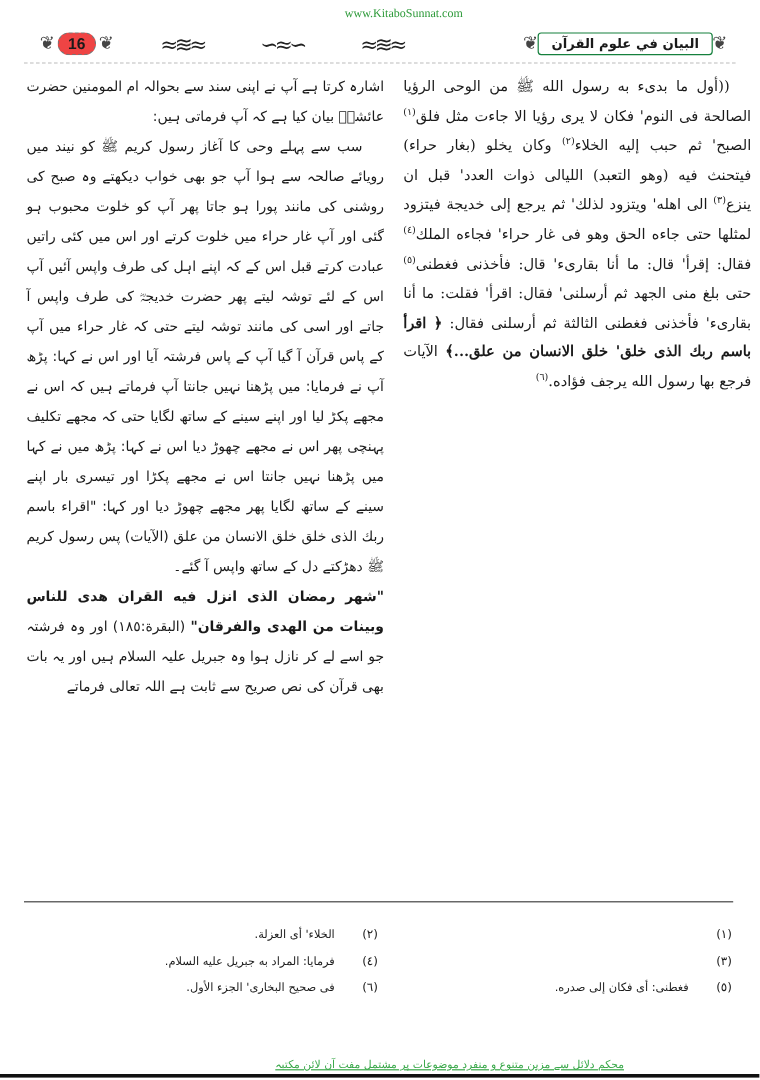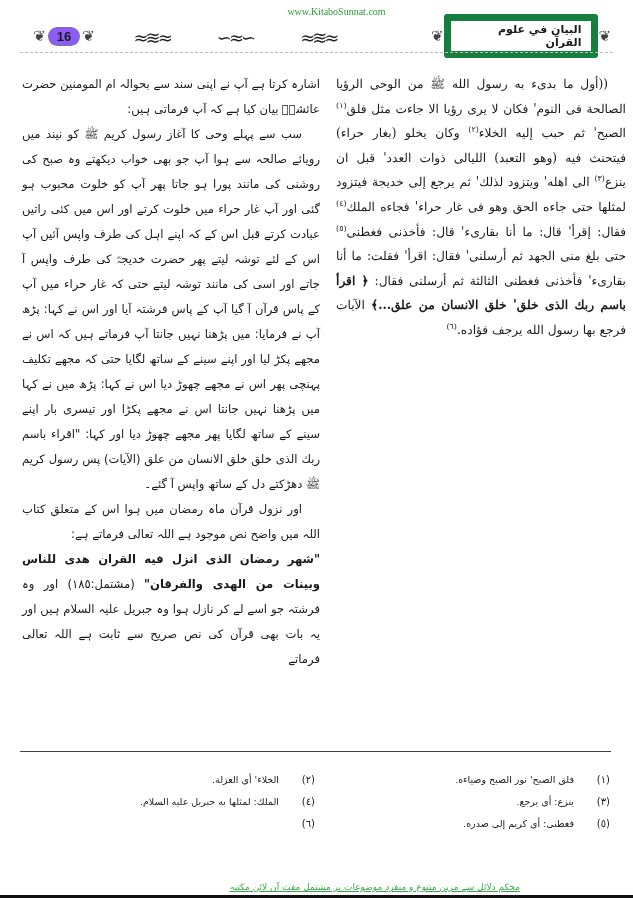--- a/index.html
+++ b/index.html
@@ -12,40 +12,40 @@
       font-family: "Liberation Serif", serif; font-size: 10px; color: #2e9a3a; margin-left: 20px;
     }
     .header { position: absolute; top: 20px; left: 0; width: 633px; height: 34px; }
     .page-badge {
       position: absolute; left: 22px; top: 4px; width: 84px; height: 24px;
       display: flex; align-items: center; justify-content: center;
     }
     .orn { font-size: 15px; color: #444; line-height: 1; }
     .page-num {
       font-family: "Liberation Sans", sans-serif; font-size: 13px; font-weight: bold;
-      border: 1px dashed #777; border-radius: 10px; padding: 1px 8px; margin: 0 2px; background: #8b5cf6;
+      border: 1px dashed #777; border-radius: 10px; padding: 1px 8px; margin: 0 2px; background: #ef4444;
     }
     .flourish {
       position: absolute; top: 5px; left: 110px; width: 250px; height: 24px;
       display: flex; justify-content: space-around; align-items: center;
     }
     .flourish span { font-size: 18px; color: #222; letter-spacing: -3px; font-family: "DejaVu Serif", serif; }
     .book-badge {
       position: absolute; right: 22px; top: 3px; width: 180px; height: 26px;
       display: flex; align-items: center; justify-content: center;
     }
     .book-title {
       font-family: "DejaVu Sans", sans-serif; font-size: 11px; font-weight: bold;
-      border: 7px solid #15803d; border-radius: 3px; padding: 2px 10px; direction: rtl; background: #fff;
+      border: 1px solid #15803d; border-radius: 3px; padding: 2px 10px; direction: rtl; background: #fff;
     }
     .header-rule { position: absolute; top: 52px; left: 20px; right: 20px; border-top: 1px dashed #bbb; }
 
     .col {
       position: absolute; top: 60px; direction: rtl; text-align: justify;
-      font-size: 12.2px; line-height: 24.6px; margin-top: 12px;
+      font-size: 12.2px; line-height: 24.6px;
     }
     .col-right { left: 336px; width: 290px; font-family: "DejaVu Serif", serif; }
     .col-left { left: 22px; width: 298px; font-family: "DejaVu Sans", sans-serif; font-size: 11.6px; line-height: 25px; }
     .col p { margin: 0; }
     .indent { text-indent: 18px; }
     .gap { height: 26px; }
     .quran { font-weight: bold; }
     sup { font-size: 8px; line-height: 0; }
 
     .main-rule {
@@ -92,52 +92,50 @@
 <div class="header-rule"></div>
 
 <div class="col col-right">
   <p class="indent"><span>((أول ما بدىء به رسول الله ﷺ من الوحى الرؤيا الصالحة فى النوم' فكان لا يرى رؤيا الا جاءت مثل فلق</span><sup>(١)</sup><span> الصبح' ثم حبب إليه الخلاء</span><sup>(٢)</sup><span> وكان يخلو (بغار حراء) فيتحنث فيه (وهو التعبد) الليالى ذوات العدد' قبل ان ينزع</span><sup>(٣)</sup><span> الى اهله' ويتزود لذلك' ثم يرجع إلى خديجة فيتزود لمثلها حتى جاءه الحق وهو فى غار حراء' فجاءه الملك</span><sup>(٤)</sup><span> فقال: إقرأ' قال: ما أنا بقارىء' قال: فأخذنى فغطنى</span><sup>(٥)</sup><span> حتى بلغ منى الجهد ثم أرسلنى' فقال: اقرأ' فقلت: ما أنا بقارىء' فأخذنى فغطنى الثالثة ثم أرسلنى فقال:</span> <span class="quran">﴿ اقرأ باسم ربك الذى خلق' خلق الانسان من علق...﴾</span><span> الآيات فرجع بها رسول الله يرجف فؤاده.</span><sup>(٦)</sup></p>
   <div class="gap"></div>
 </div>
 
 <div class="col col-left">
   <p><span>اشارہ کرتا ہے آپ نے اپنی سند سے بحوالہ ام المومنین حضرت عائشہؓ بیان کیا ہے کہ آپ فرماتی ہیں:</span></p>
   <p class="indent"><span>سب سے پہلے وحی کا آغاز رسول کریم ﷺ کو نیند میں رویائے صالحہ سے ہوا آپ جو بھی خواب دیکھتے وہ صبح کی روشنی کی مانند پورا ہو جاتا پھر آپ کو خلوت محبوب ہو گئی اور آپ غار حراء میں خلوت کرتے اور اس میں کئی راتیں عبادت کرتے قبل اس کے کہ اپنے اہل کی طرف واپس آئیں آپ اس کے لئے توشہ لیتے پھر حضرت خدیجہؓ کی طرف واپس آ جاتے اور اسی کی مانند توشہ لیتے حتی کہ غار حراء میں آپ کے پاس قرآن آ گیا آپ کے پاس فرشتہ آیا اور اس نے کہا: پڑھ آپ نے فرمایا: میں پڑھنا نہیں جانتا آپ فرماتے ہیں کہ اس نے مجھے پکڑ لیا اور اپنے سینے کے ساتھ لگایا حتی کہ مجھے تکلیف پہنچی پھر اس نے مجھے چھوڑ دیا اس نے کہا: پڑھ میں نے کہا میں پڑھنا نہیں جانتا اس نے مجھے پکڑا اور تیسری بار اپنے سینے کے ساتھ لگایا پھر مجھے چھوڑ دیا اور کہا: "اقراء باسم ربك الذى خلق خلق الانسان من علق (الآيات) پس رسول کریم ﷺ دھڑکتے دل کے ساتھ واپس آ گئے۔</span></p>
-  <p class="indent"><span>اور نزول قرآن ماہ رمضان میں ہوا اس کے متعلق کتاب اللہ میں واضح نص موجود ہے اللہ تعالی فرماتے ہے:</span></p>
-  <p><span class="quran">"شهر رمضان الذى انزل فيه القران هدى للناس وبينات من الهدى والفرقان"</span><span> (مشتمل:١٨٥) </span><span>اور وہ فرشتہ جو اسے لے کر نازل ہوا وہ جبریل علیہ السلام ہیں اور یہ بات بھی قرآن کی نص صریح سے ثابت ہے اللہ تعالی فرماتے</span></p>
+  <p><span class="quran">"شهر رمضان الذى انزل فيه القران هدى للناس وبينات من الهدى والفرقان"</span><span> (البقرة:١٨٥) </span><span>اور وہ فرشتہ جو اسے لے کر نازل ہوا وہ جبریل علیہ السلام ہیں اور یہ بات بھی قرآن کی نص صریح سے ثابت ہے اللہ تعالی فرماتے</span></p>
 </div>
 
 <div class="main-rule"></div>
 
 <div class="footnotes">
   <div class="fn-row">
     <div class="fn">
       <span class="fn-num">(١)</span>
-      <span class="fn-text">فلق الصبح' نور الصبح وضياءه.</span>
     </div>
     <div class="fn">
       <span class="fn-num">(٢)</span>
       <span class="fn-text">الخلاء' أى العزلة.</span>
     </div>
   </div>
   <div class="fn-row">
     <div class="fn">
       <span class="fn-num">(٣)</span>
-      <span class="fn-text">ينزع: أى يرجع.</span>
     </div>
     <div class="fn">
       <span class="fn-num">(٤)</span>
-      <span class="fn-text">الملك: لمثلها به جبريل عليه السلام.</span>
+      <span class="fn-text">فرمایا: المراد به جبريل عليه السلام.</span>
     </div>
   </div>
   <div class="fn-row">
     <div class="fn">
       <span class="fn-num">(٥)</span>
-      <span class="fn-text">فغطنى: أى کریم إلى صدره.</span>
+      <span class="fn-text">فغطنى: أى فكان إلى صدره.</span>
     </div>
     <div class="fn">
       <span class="fn-num">(٦)</span>
+      <span class="fn-text">فى صحيح البخارى' الجزء الأول.</span>
     </div>
   </div>
 </div>
 
 <div class="footer-slogan">محکم دلائل سے مزین متنوع و منفرد موضوعات پر مشتمل مفت آن لائن مکتبہ</div>
 <div class="footer-rule"></div>
 
 </body></html>

